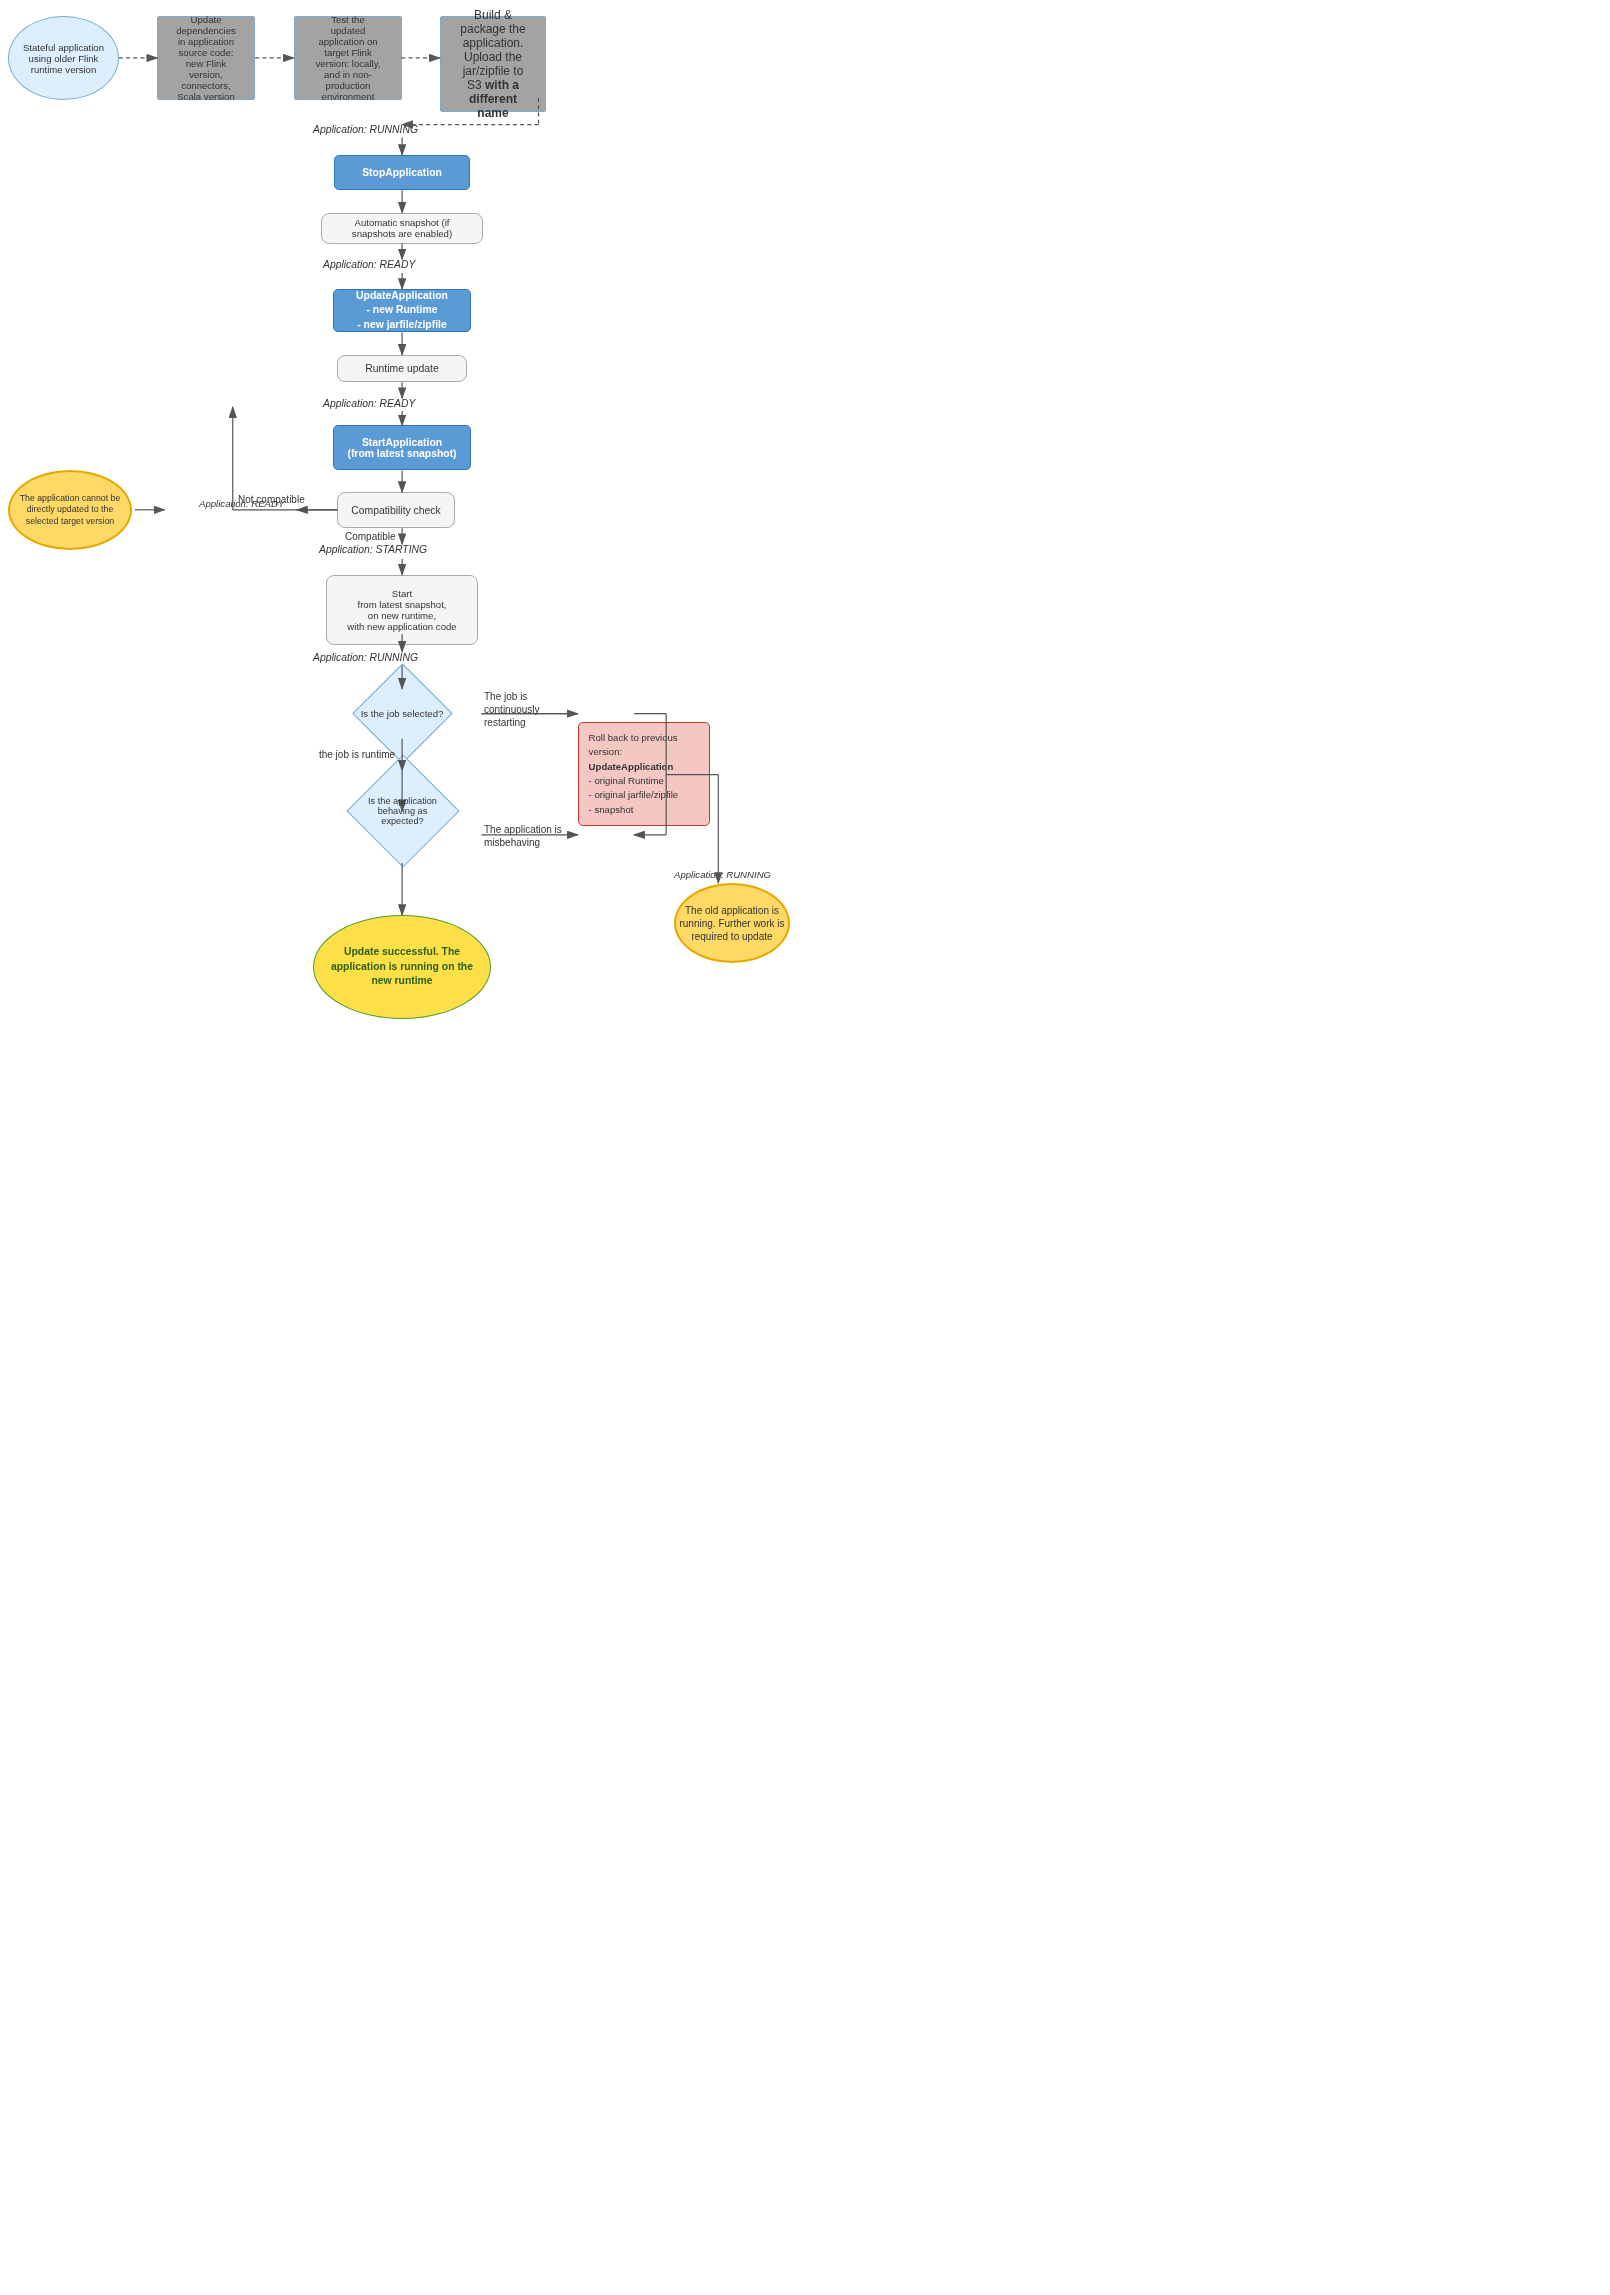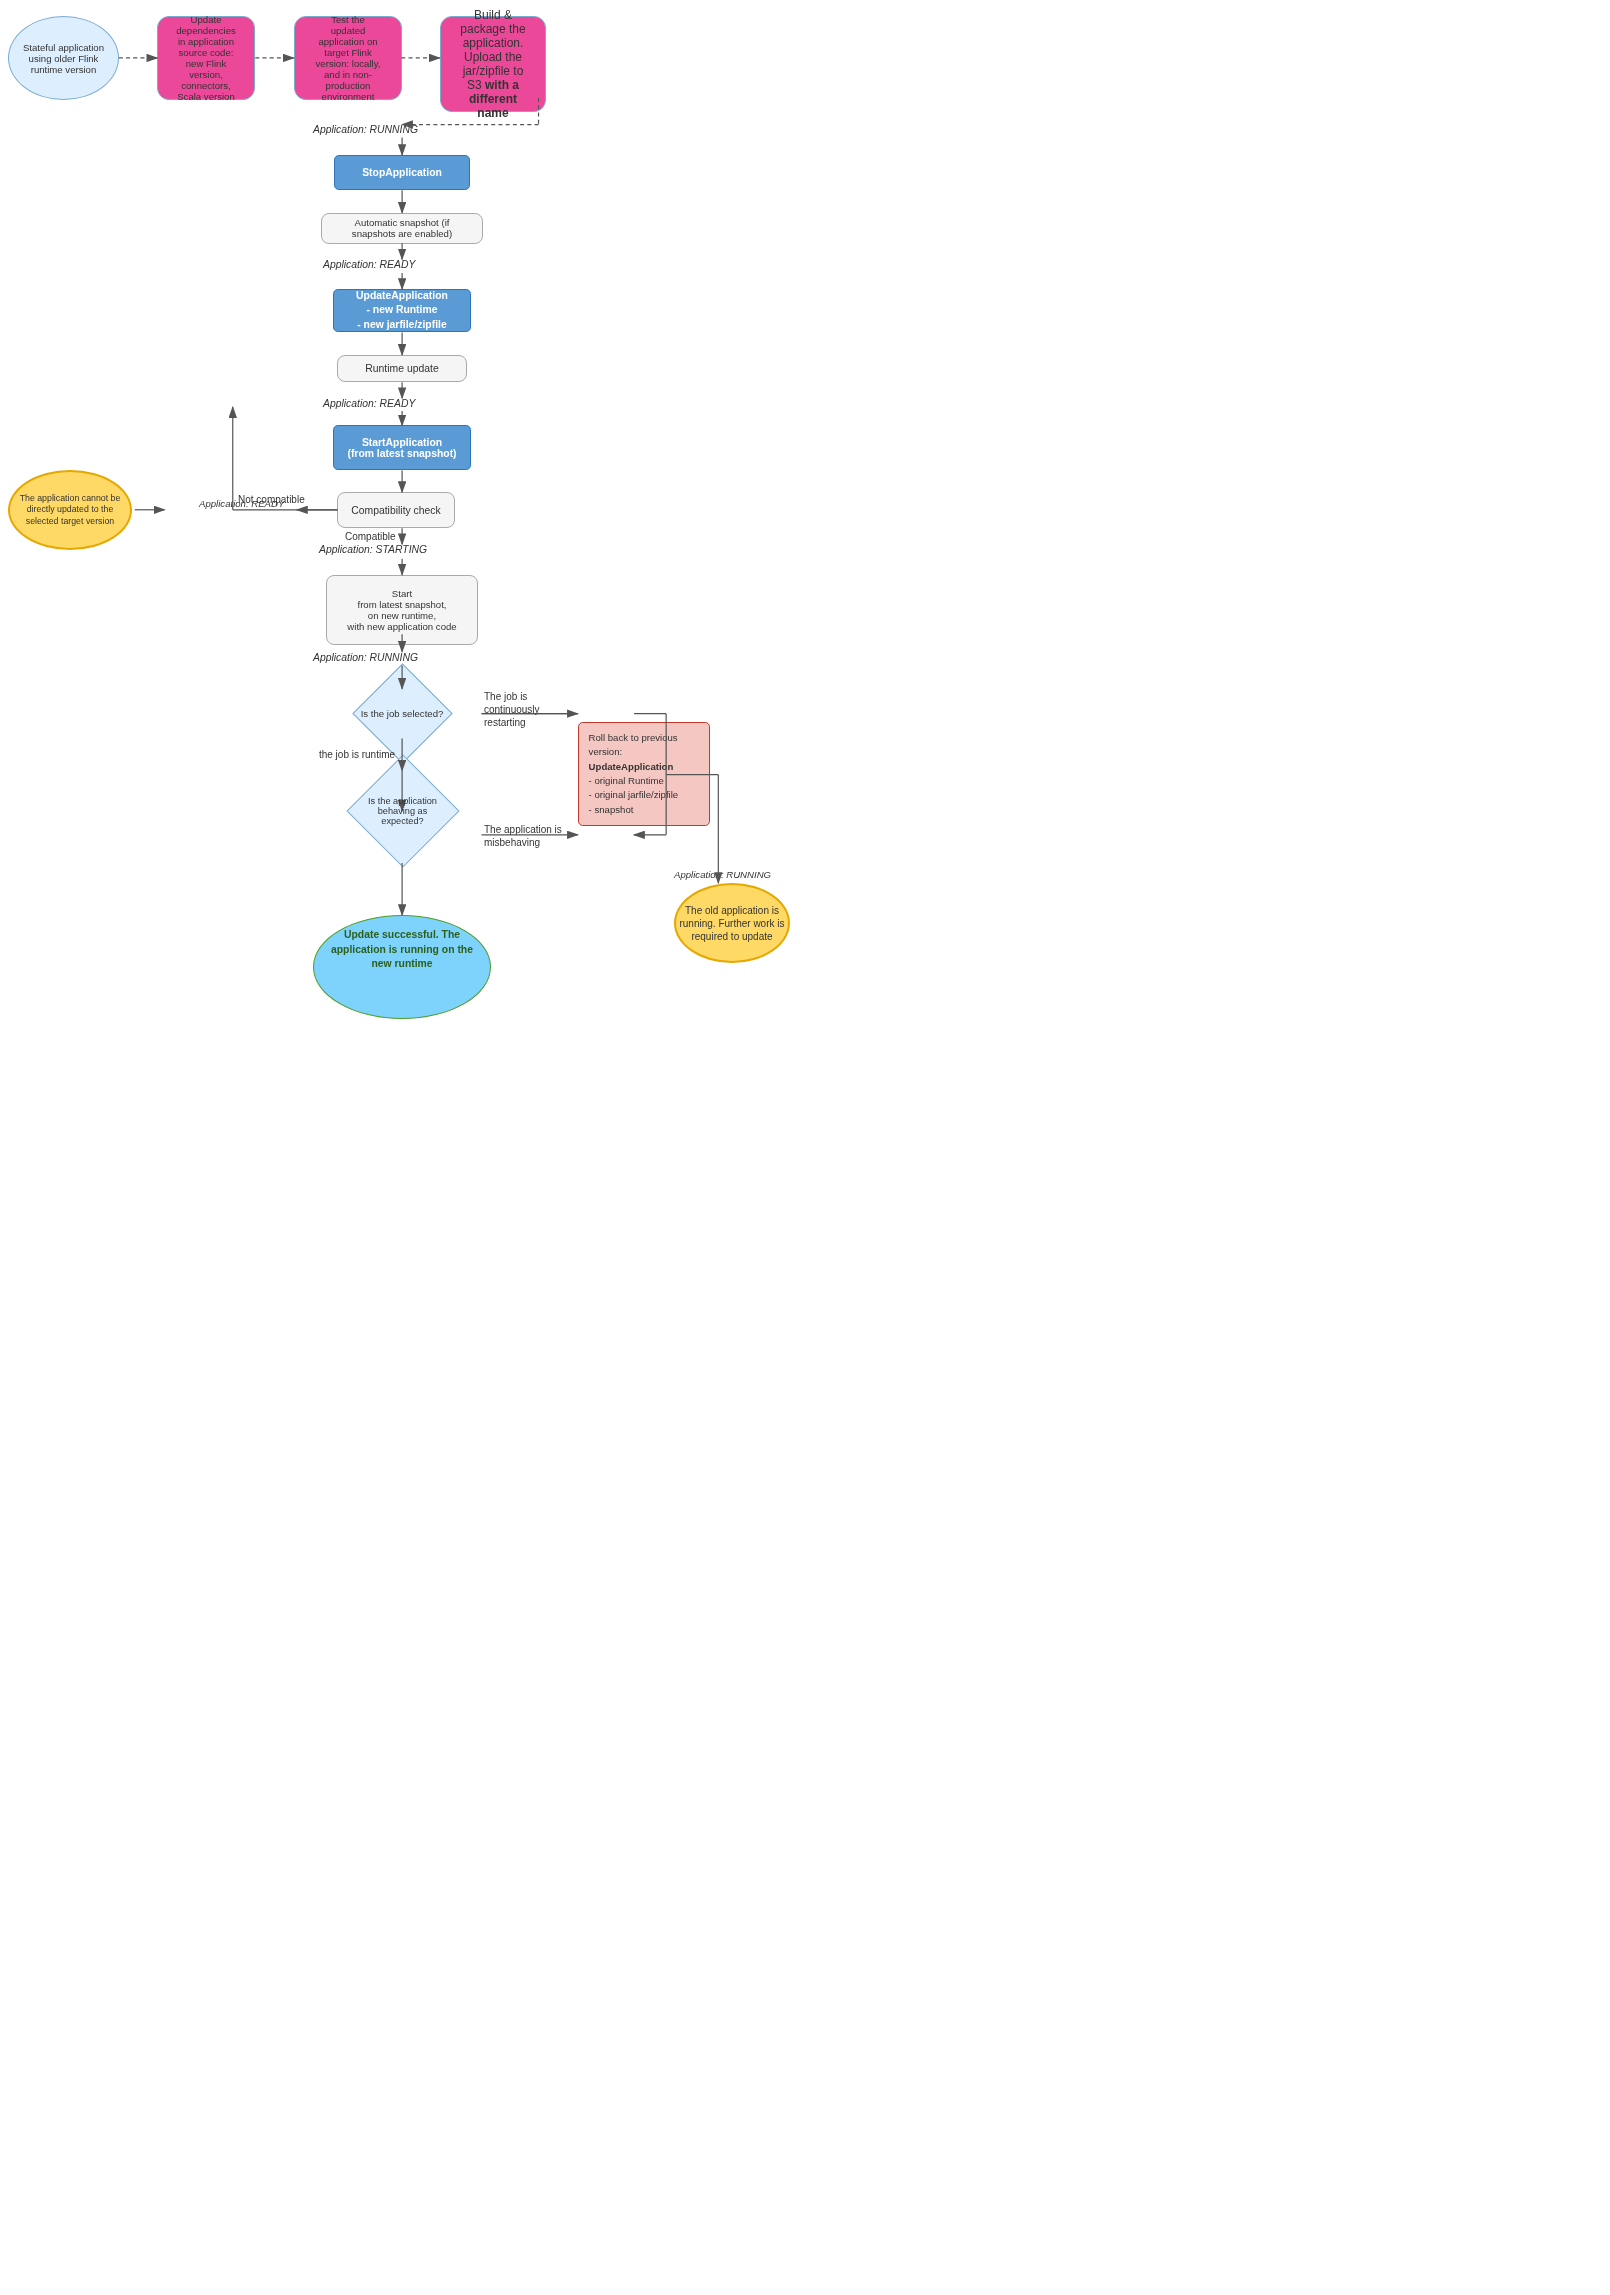--- a/index.html
+++ b/index.html
@@ -42,23 +42,23 @@
       background: #5b9bd5;
       border: 1.6px solid #2e75b6;
       border-radius: 4.8px;
       padding: 6.4px 9.6px;
       color: #fff;
       font-weight: bold;
     }
 
     
     .rect-blue-outline {
-      background: #ec4899;
+      background: #a3a3a3;
       border: 1.2px solid #7aaccf;
-      border-radius: 12px;
+      border-radius: 2px;
       padding: 8px 18px;
       color: #333;
       font-size: 9.6px;
     }
 
     
     .circle-blue {
       background: #ddeeff;
       border: 1.2px solid #7aaccf;
       border-radius: 50%;
@@ -101,24 +101,25 @@
       display: flex;
       align-items: center;
       justify-content: center;
       text-align: center;
       font-size: 8.8px;
       color: #333;
     }
 
     
     .circle-green {
-      background: #7dd3fc;
+      background: #fde047;
       border: 1.6px solid #4f9e2b;
       border-radius: 50%;
       display: flex;
+      align-items: center;
       justify-content: center;
       text-align: center;
       font-size: 9.6px;
       color: #2d5f1a;
       font-weight: bold;
     }
 
     
     .rect-red {
       background: #f4c7c3;

